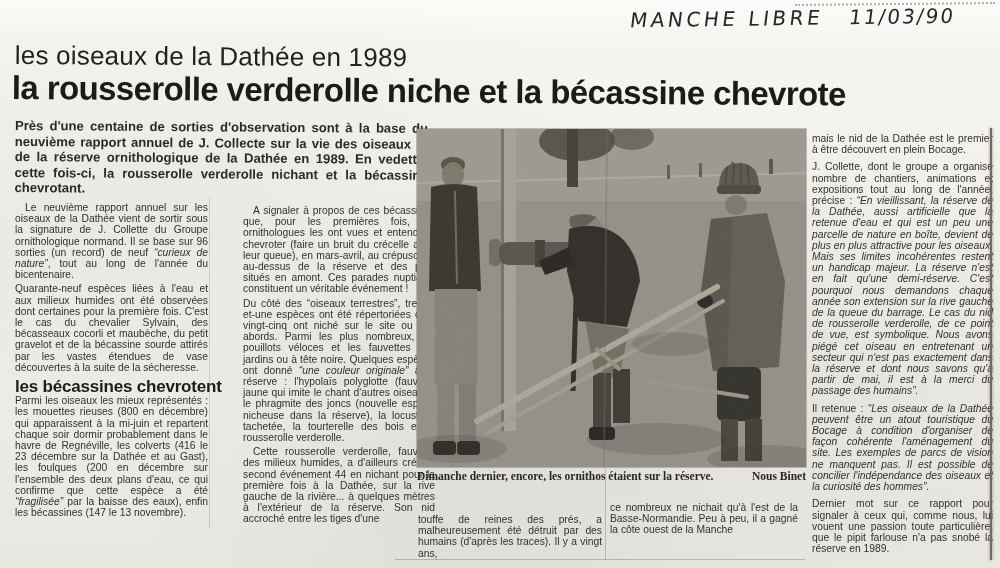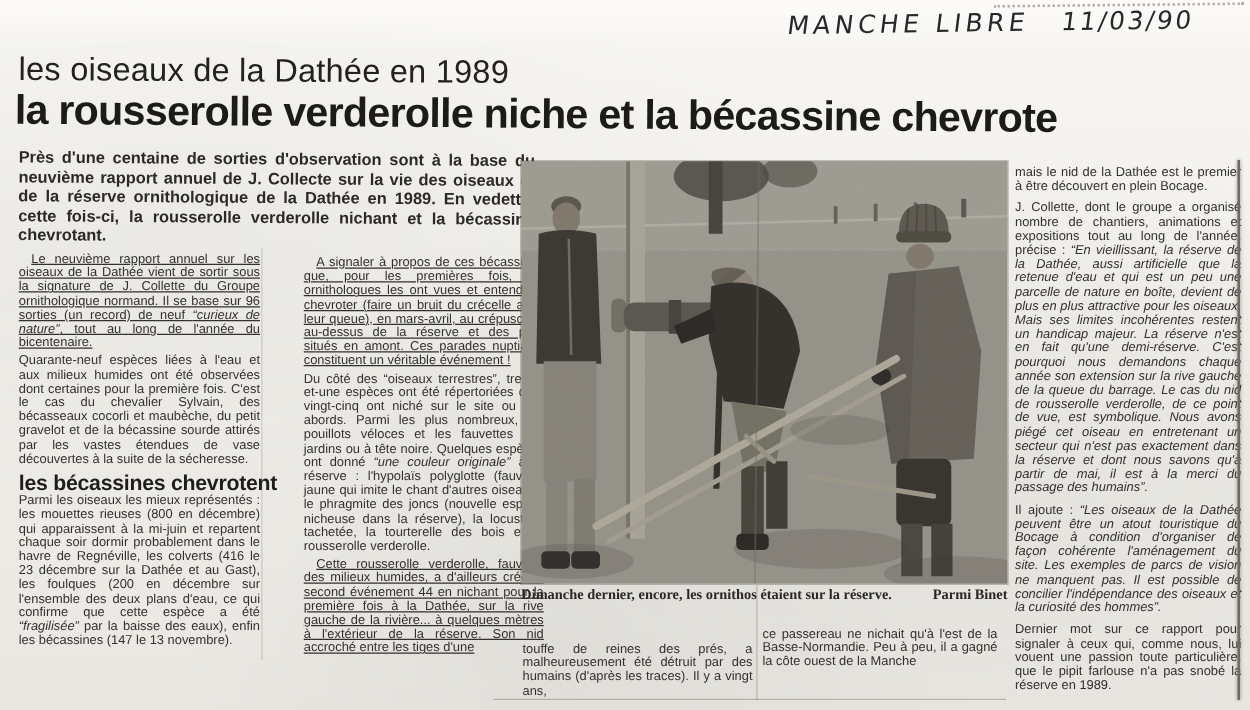--- a/index.html
+++ b/index.html
@@ -26,21 +26,21 @@
     color:#242220;letter-spacing:0.2px;transform:rotate(0.35deg);transform-origin:left top;white-space:nowrap;}
   .headline{position:absolute;left:12px;top:69px;font-size:33px;font-weight:700;
     color:#1c1b19;letter-spacing:-0.6px;transform:rotate(0.45deg);transform-origin:left top;white-space:nowrap;}
 
   .lead{position:absolute;left:15px;top:118px;width:413px;
     font-size:13.1px;line-height:15.5px;font-weight:700;text-align:justify;
     color:#2c2a27;transform:rotate(0.4deg);transform-origin:left top;}
 
   .col{position:absolute;text-align:justify;font-size:10.3px;line-height:11.2px;color:#33312d;}
   .col p{margin:0 0 3px 0;}
-  .col p.ind{text-indent:10px;text-decoration:underline;}
+  .col p.ind{text-indent:10px;}
   .col em{font-style:italic;}
   .col .quote{font-style:italic;}
   #col1{left:15px;top:202px;width:193px;}
   #col2{left:218px;top:205px;width:192px;margin-left:25px;}
   #col3{left:812px;top:133px;width:181px;}
   #col3 p{margin-bottom:6px;}
   .subhead{font-size:17px;font-weight:700;letter-spacing:-0.2px;color:#1e1d1b;
     margin:8px 0 3px 0;text-align:left;white-space:nowrap;}
 
   .photo{position:absolute;left:417px;top:129px;width:389px;height:338px;
@@ -162,33 +162,33 @@
     <ellipse cx="240" cy="310" rx="70" ry="16"></ellipse>
     <ellipse cx="350" cy="330" rx="60" ry="14"></ellipse>
     <ellipse cx="255" cy="215" rx="40" ry="12"></ellipse>
   </g>
   <line x1="190" y1="0" x2="187" y2="338" stroke="#8a867c" stroke-width="1.5" opacity="0.45"></line>
   <rect width="389" height="338" filter="url(#grain)" opacity="0.16"></rect>
 </svg>
 
 <div class="caption">
   <span>Dimanche dernier, encore, les ornithos étaient sur la réserve.</span>
-  <span class="credit">Parmi Binet</span>
+  <span class="credit">Nous Binet</span>
 </div>
 
 <div class="col" id="bottomA">
   <p>touffe de reines des prés, a malheureusement été détruit par des humains (d'après les traces). Il y a vingt ans,</p>
 </div>
 <div class="col" id="bottomB">
-  <p>ce passereau ne nichait qu'à l'est de la Basse-Normandie. Peu à peu, il a gagné la côte ouest de la Manche</p>
+  <p>ce nombreux ne nichait qu'à l'est de la Basse-Normandie. Peu à peu, il a gagné la côte ouest de la Manche</p>
 </div>
 
 <div class="col" id="col3">
   <p>mais le nid de la Dathée est le premier à être découvert en plein Bocage.</p>
   <p><span>J. Collette, dont le groupe a organisé nombre de chantiers, animations et expositions tout au long de l'année, précise : </span><span class="quote">“En vieillissant, la réserve de la Dathée, aussi artificielle que la retenue d'eau et qui est un peu une parcelle de nature en boîte, devient de plus en plus attractive pour les oiseaux. Mais ses limites incohérentes restent un handicap majeur. La réserve n'est en fait qu'une demi-réserve. C'est pourquoi nous demandons chaque année son extension sur la rive gauche de la queue du barrage. Le cas du nid de rousserolle verderolle, de ce point de vue, est symbolique. Nous avons piégé cet oiseau en entretenant un secteur qui n'est pas exactement dans la réserve et dont nous savons qu'à partir de mai, il est à la merci du passage des humains”.</span></p>
-  <p><span>Il ajoute : </span><span class="quote">“Les oiseaux de la Dathée peuvent être un atout touristique du Bocage à condition d'organiser de façon cohérente l'aménagement du site. Les exemples de parcs de vision ne manquent pas. Il est possible de concilier l'indépendance des oiseaux et la curiosité des hommes”.</span></p>
+  <p><span>Il retenue : </span><span class="quote">“Les oiseaux de la Dathée peuvent être un atout touristique du Bocage à condition d'organiser de façon cohérente l'aménagement du site. Les exemples de parcs de vision ne manquent pas. Il est possible de concilier l'indépendance des oiseaux et la curiosité des hommes”.</span></p>
   <p>Dernier mot sur ce rapport pour signaler à ceux qui, comme nous, lui vouent une passion toute particulière, que le pipit farlouse n'a pas snobé la réserve en 1989.</p>
 </div>
 
 <div class="crease-v c1"></div>
 <div class="crease-v c2"></div>
 <div class="edge-right"></div>
 <div class="fold-h"></div>
 
 </body></html>

